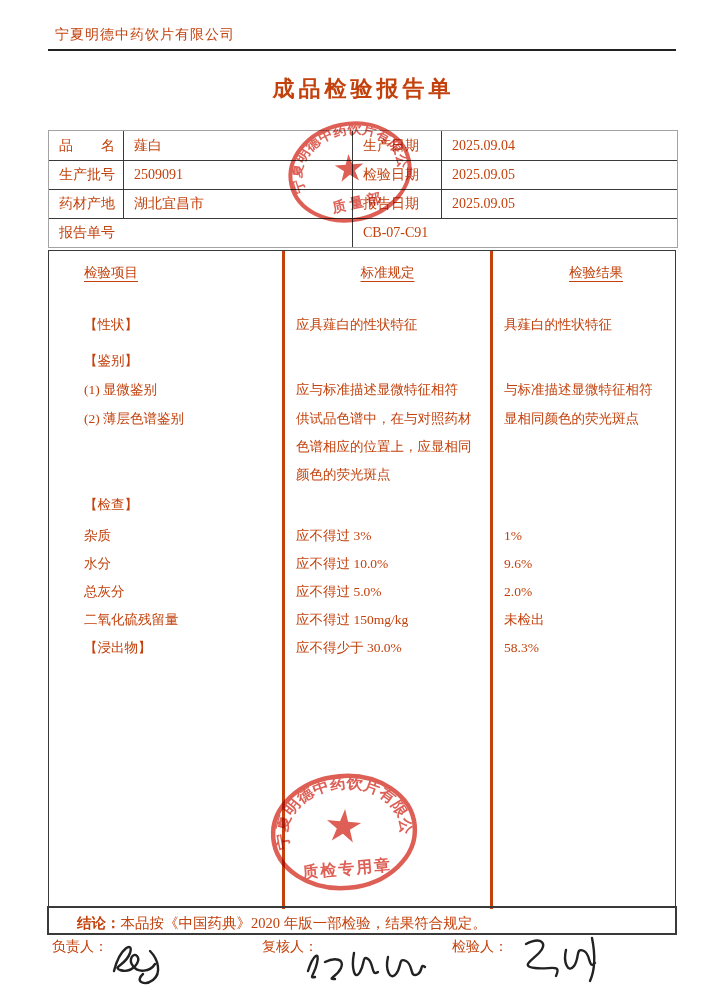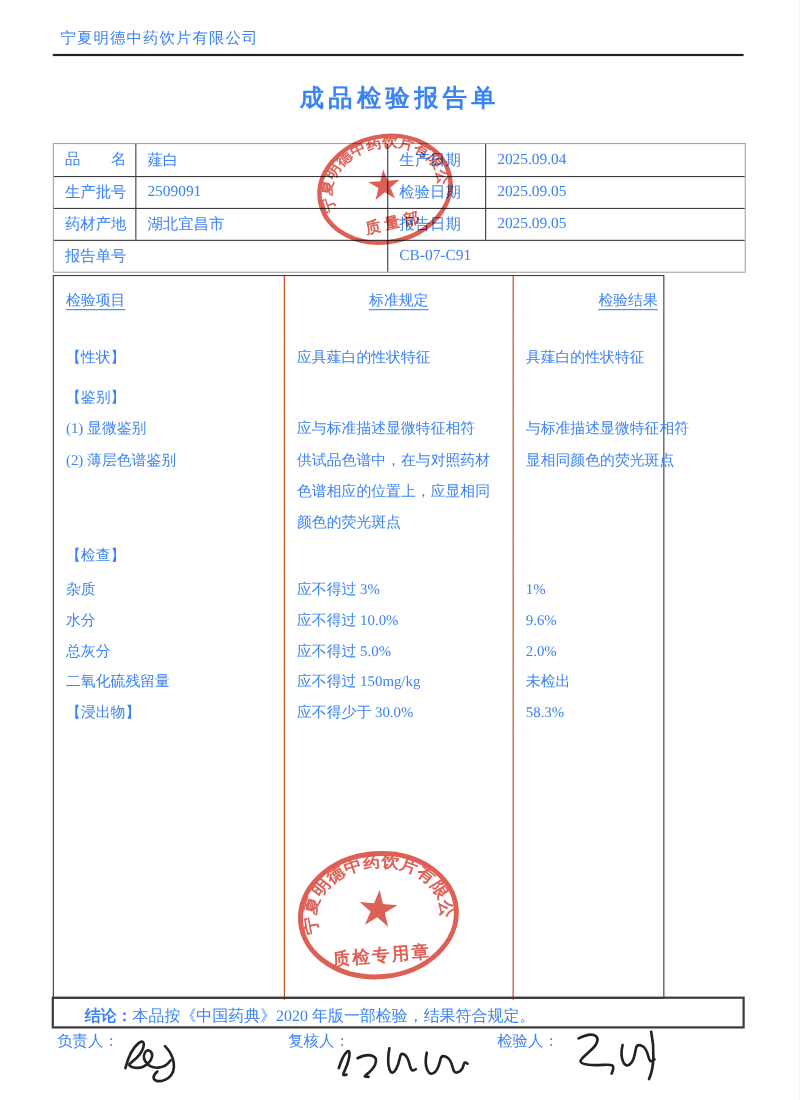--- a/index.html
+++ b/index.html
@@ -1,21 +1,21 @@
 <!DOCTYPE html>
 <html><head>
 <meta charset="utf-8">
 <style>
   html,body{margin:0;padding:0;background:#e8e8e8;}
   .page{
     position:relative;
     width:727px;height:1000px;
     background:#ffffff;
     font-family:"Liberation Serif","DejaVu Serif",serif;
-    color:#3b82f6;
+    color:#c2410c;
     overflow:hidden;
   }
   
   .hdr-company{position:absolute;left:55px;top:26px;font-size:14px;letter-spacing:1px;}
   .hdr-code{position:absolute;right:56px;top:26px;font-size:14px;letter-spacing:.5px;}
   .hdr-rule{position:absolute;left:48px;top:49px;width:628px;height:2px;background:#222;}
   
   .title{position:absolute;left:0;top:74px;width:727px;text-align:center;
          font-size:22px;font-weight:bold;letter-spacing:4px;}
   
@@ -31,30 +31,31 @@
     white-space:nowrap;overflow:visible;
   }
   .info-table .cell.first-row{border-top:none;}
   .info-table .cell.first-col{border-left:none;}
   .info-table .lbl{justify-content:flex-start;}
   .info-table .spread{display:block;line-height:29px;text-align:justify;text-align-last:justify;}
   .info-table .span2a{grid-column:1 / span 2;}
   .info-table .span2b{grid-column:3 / span 2;}
   
   .main-table{
-    position:absolute;left:48px;top:250px;width:556px;height:658px;
+    position:absolute;left:48px;top:250px;width:628px;height:658px;
     border:1px solid #3a3a3a;box-sizing:border-box;
     display:grid;grid-template-columns:209px 208px 209px;
     grid-auto-rows:min-content;
     font-size:13.5px;
+    padding-left:24px;
   }
   .main-table .mcell{
     padding:0 11px;box-sizing:border-box;line-height:28px;
   }
-  .main-table .colb{border-left:1px solid #c2410c;}
+  .main-table .colb{border-left:3px solid #c2410c;}
   .main-table .hrow{padding-top:8px;min-height:30px;}
   .main-table .hd{text-decoration:underline;text-underline-offset:4px;}
   .main-table .hd-center{text-align:center;}
   .main-table .spacer{min-height:24px;}
   .r0{min-height:36px;}
   .r1{min-height:29px;}
   .r2{min-height:29px;}
   .r3{min-height:86px;}
   .r4{min-height:31px;}
   .r5,.r6,.r7,.r8,.r9{min-height:28px;}

